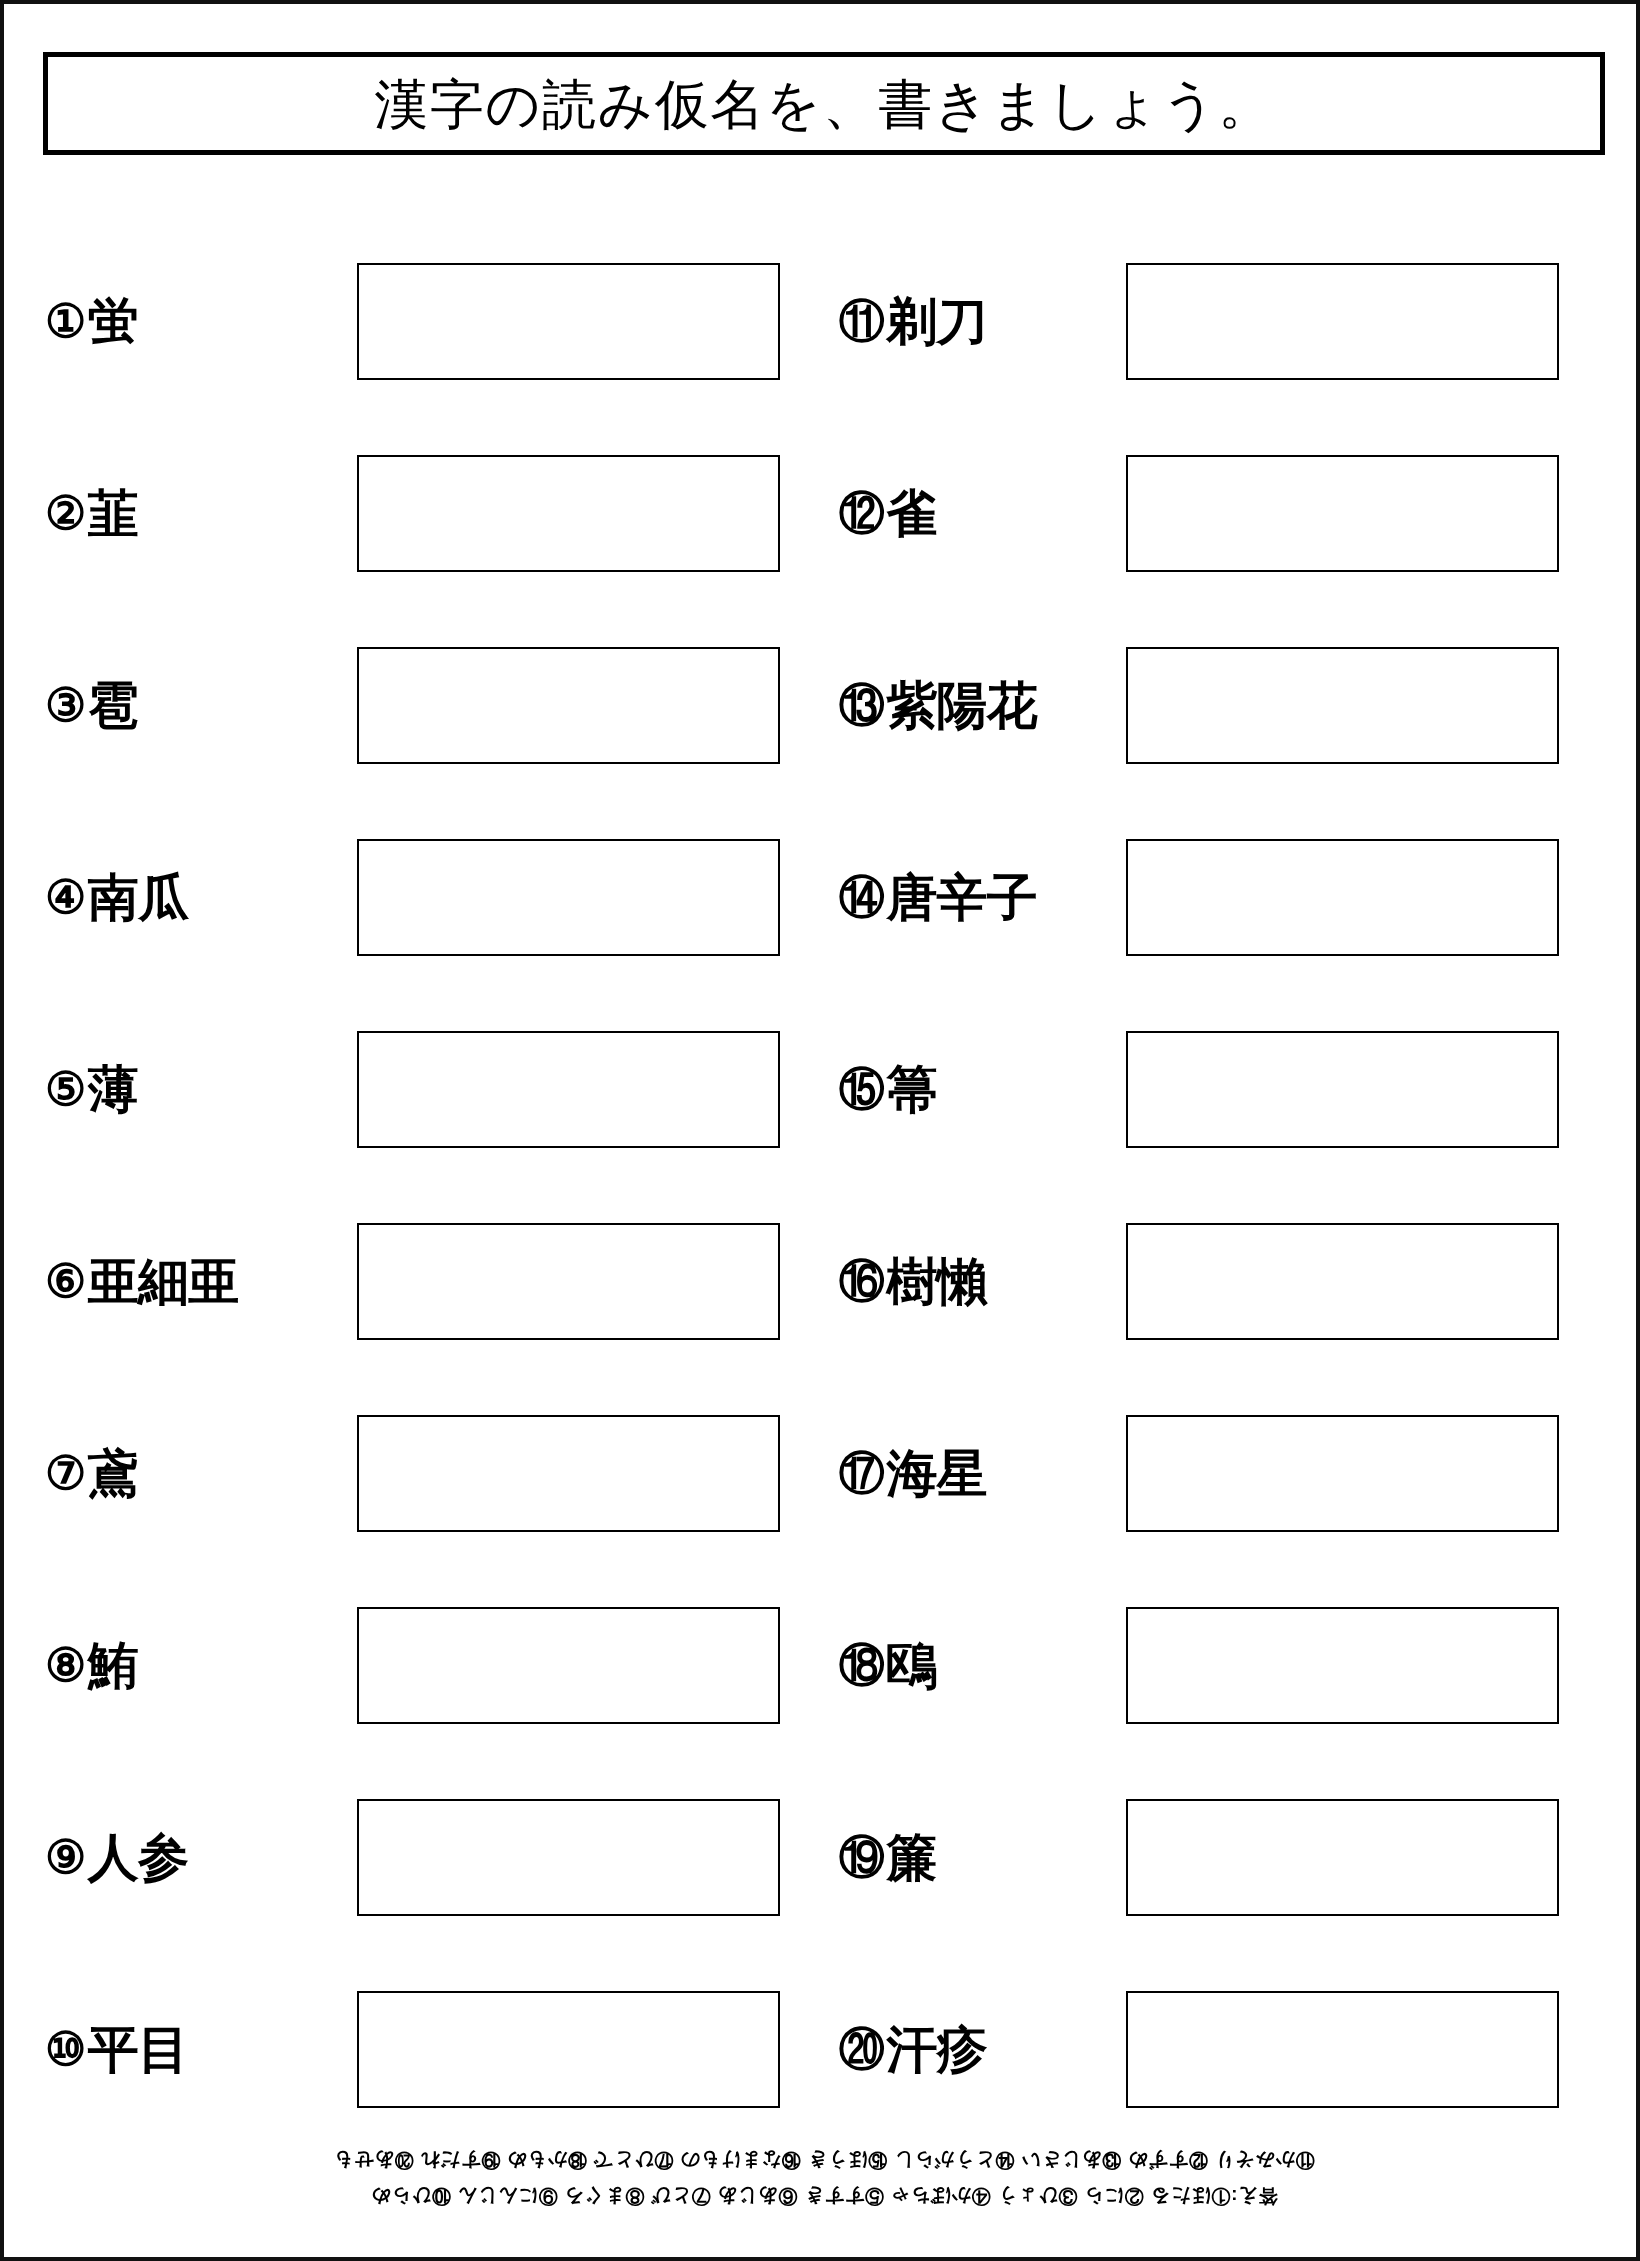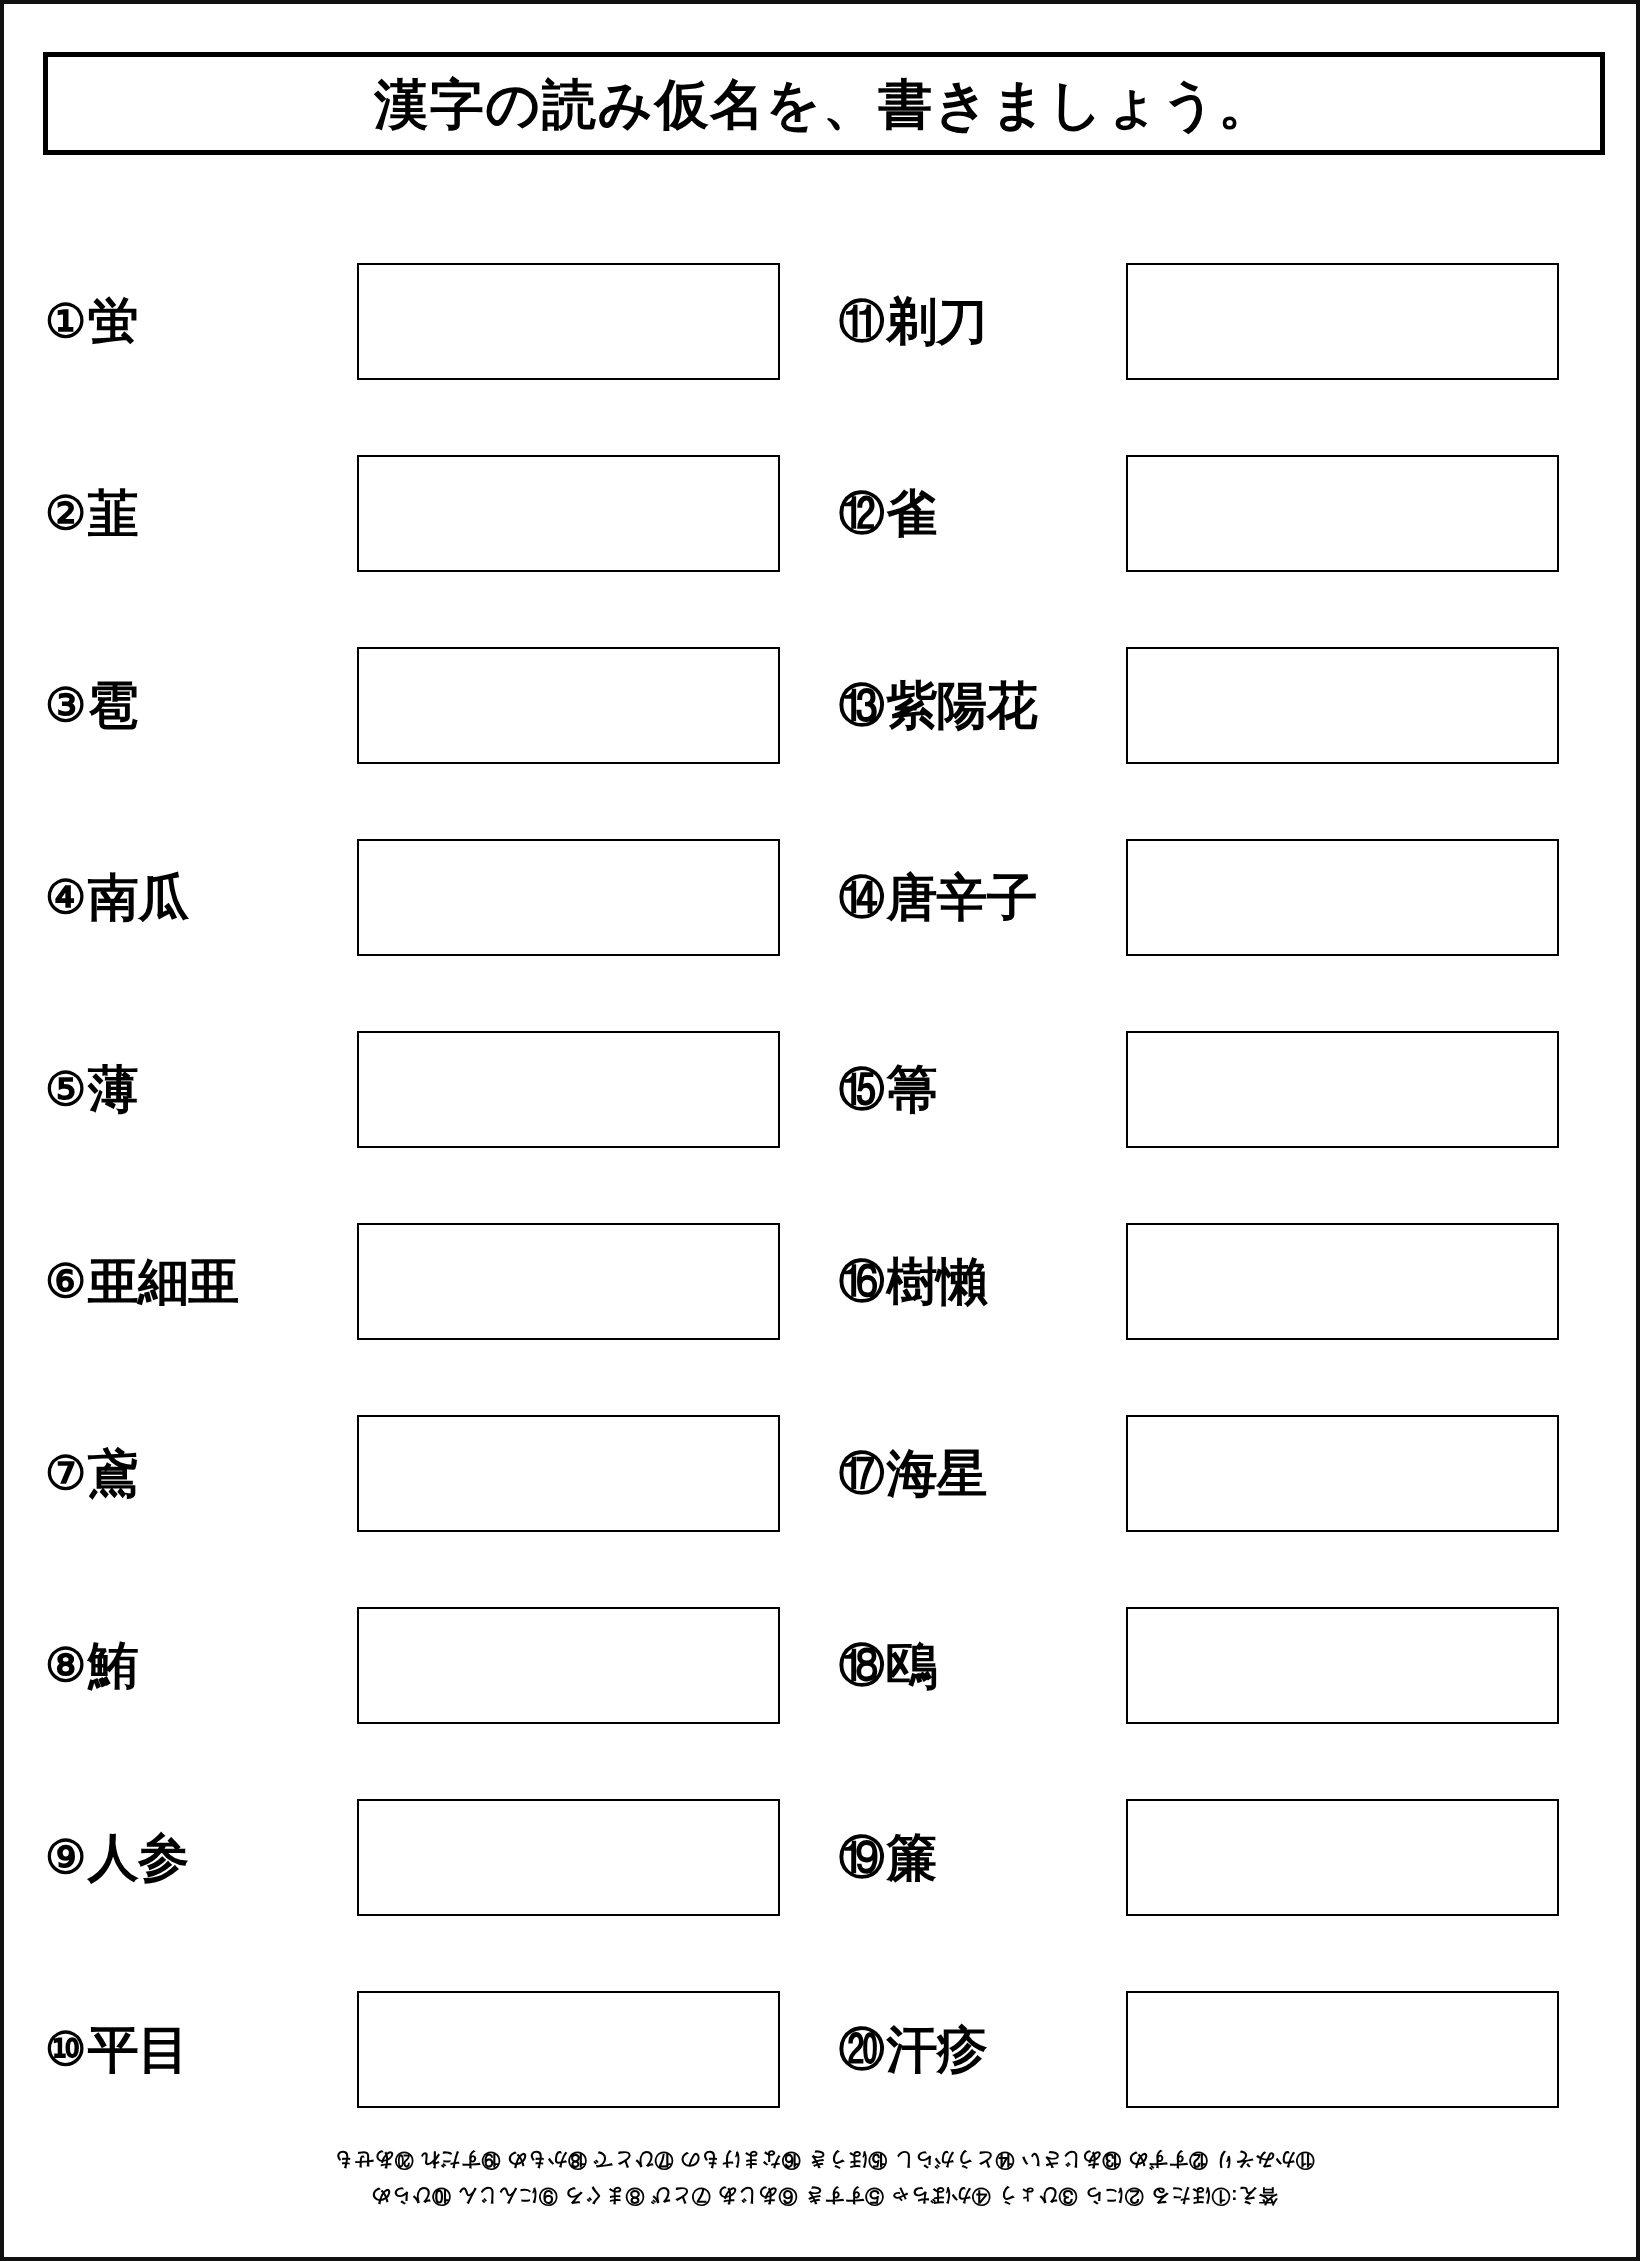--- a/index.html
+++ b/index.html
@@ -27,21 +27,21 @@
     width: 1562px;
     height: 103px;
     box-sizing: border-box;
     border: 5.7px solid #000000;
     display: flex;
     align-items: center;
     justify-content: center;
   }
   .title-text {
     font-size: 54px;
-    font-weight: bold;
+    font-weight: normal;
     letter-spacing: 1.6px;
     line-height: 1;
     white-space: nowrap;
   }
   .columns {
     position: absolute;
     left: 0;
     top: 221px;
     width: 1640px;
     display: flex;

